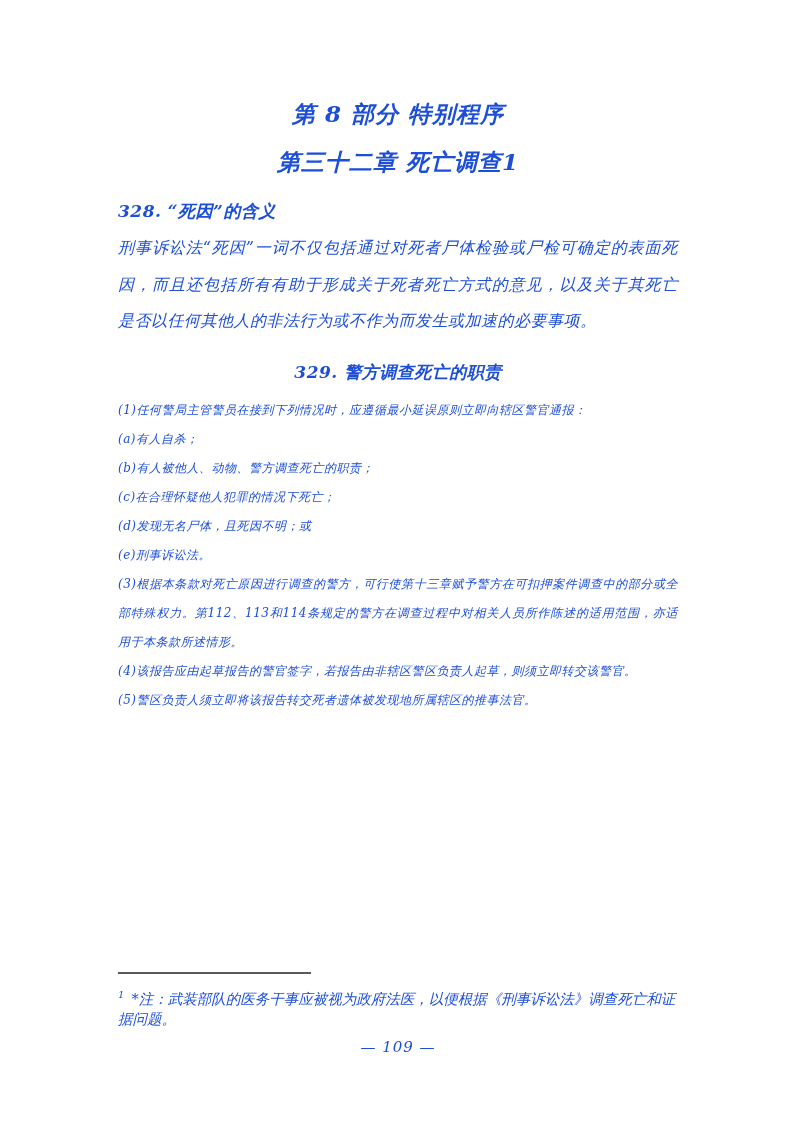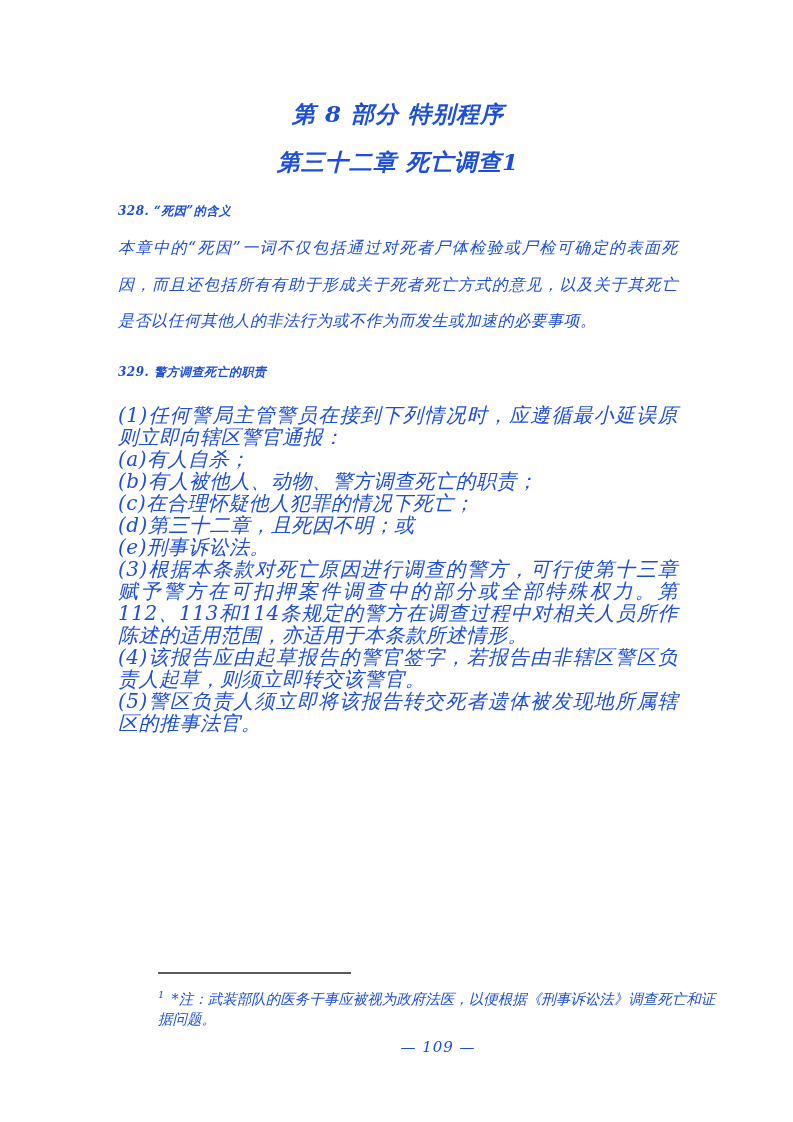--- a/index.html
+++ b/index.html
@@ -23,51 +23,50 @@
   }
   .title {
     font-size: 23px;
     line-height: 28px;
     font-weight: bold;
     text-align: center;
     letter-spacing: 1px;
   }
   .title.chapter { margin-top: 20px; }
   .sec-heading {
-    font-size: 12px;
+    font-size: 17px;
     line-height: 24px;
     font-weight: bold;
     letter-spacing: 0.5px;
   }
   .h328 { margin-top: 23px; }
-  .h329 { margin-top: 20px; }
+  .h329 { margin-top: 20px; text-align: center; }
   .lead-para {
     margin-top: 7px;
     font-size: 16px;
     line-height: 36.5px;
     text-align: justify;
     text-justify: inter-ideograph;
     letter-spacing: 0.5px;
   }
   .items {
-    margin-top: 20px;
-    font-size: 20px;
-    line-height: 22px;
+    margin-top: 12px;
+    font-size: 12px;
+    line-height: 29px;
     letter-spacing: 0.5px;
   }
   .items p {
     text-align: justify;
     text-justify: inter-ideograph;
   }
   .footnote-area {
     position: absolute;
     left: 118px;
     top: 972px;
     width: 560px;
-    margin-left: 40px;
   }
   .fn-divider {
     width: 193px;
     border: none;
     border-top: 2px solid #5a5a5a;
   }
   .fn-line {
     margin-top: 11px;
     font-size: 14.5px;
     line-height: 20px;
@@ -89,30 +88,30 @@
 
 <div class="page">
   <div class="content">
 
     <h1 class="title">第 8 部分 特别程序</h1>
 
     <h2 class="title chapter"><span>第三十二章 死亡调查</span><span>1</span></h2>
 
     <h3 class="sec-heading h328">328. “死因”的含义</h3>
 
-    <p class="lead-para">本章中的“死因”一词不仅包括通过对死者尸体检验或尸检可确定的表面死因，而且还包括所有有助于形成关于死者死亡方式的意见，以及关于其死亡是否以任何其他人的非法行为或不作为而发生或加速的必要事项。</p>
+    <p class="lead-para">刑事诉讼法“死因”一词不仅包括通过对死者尸体检验或尸检可确定的表面死因，而且还包括所有有助于形成关于死者死亡方式的意见，以及关于其死亡是否以任何其他人的非法行为或不作为而发生或加速的必要事项。</p>
 
     <h3 class="sec-heading h329">329. 警方调查死亡的职责</h3>
 
     <div class="items">
       <p>(1)任何警局主管警员在接到下列情况时，应遵循最小延误原则立即向辖区警官通报：</p>
       <p>(a)有人自杀；</p>
       <p>(b)有人被他人、动物、警方调查死亡的职责；</p>
       <p>(c)在合理怀疑他人犯罪的情况下死亡；</p>
-      <p>(d)第三十二章，且死因不明；或</p>
+      <p>(d)发现无名尸体，且死因不明；或</p>
       <p>(e)刑事诉讼法。</p>
       <p>(3)根据本条款对死亡原因进行调查的警方，可行使第十三章赋予警方在可扣押案件调查中的部分或全部特殊权力。第112、113和114条规定的警方在调查过程中对相关人员所作陈述的适用范围，亦适用于本条款所述情形。</p>
       <p>(4)该报告应由起草报告的警官签字，若报告由非辖区警区负责人起草，则须立即转交该警官。</p>
       <p>(5)警区负责人须立即将该报告转交死者遗体被发现地所属辖区的推事法官。</p>
     </div>
 
   </div>
 
   <div class="footnote-area">
     <hr class="fn-divider">

